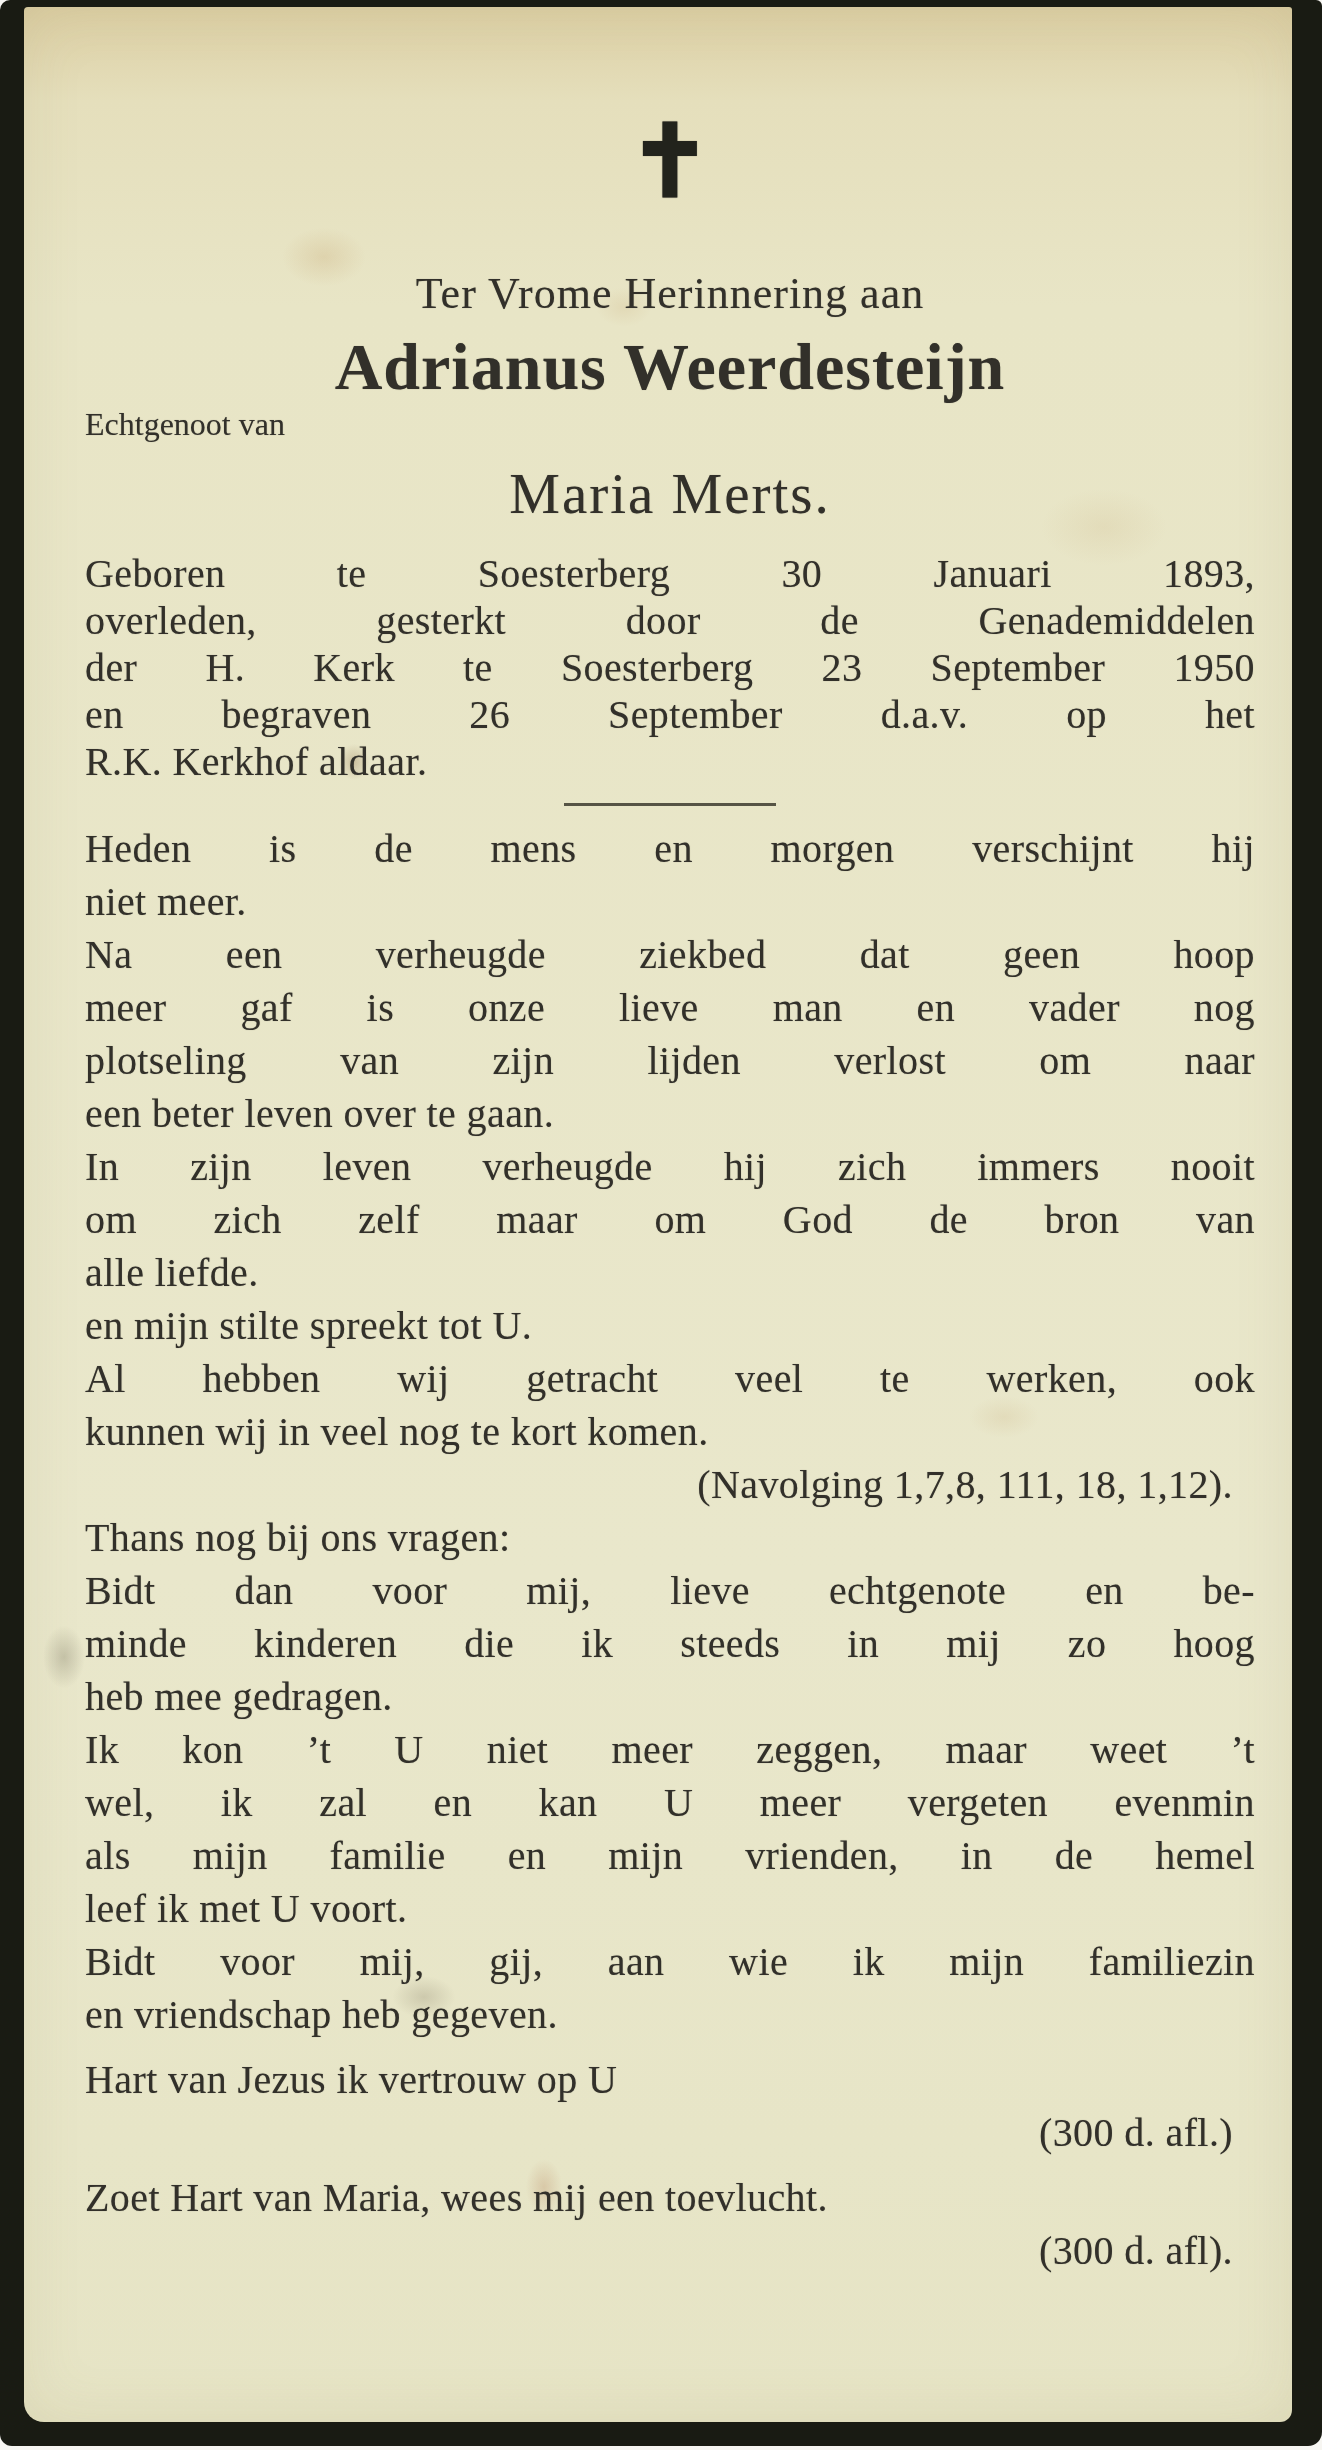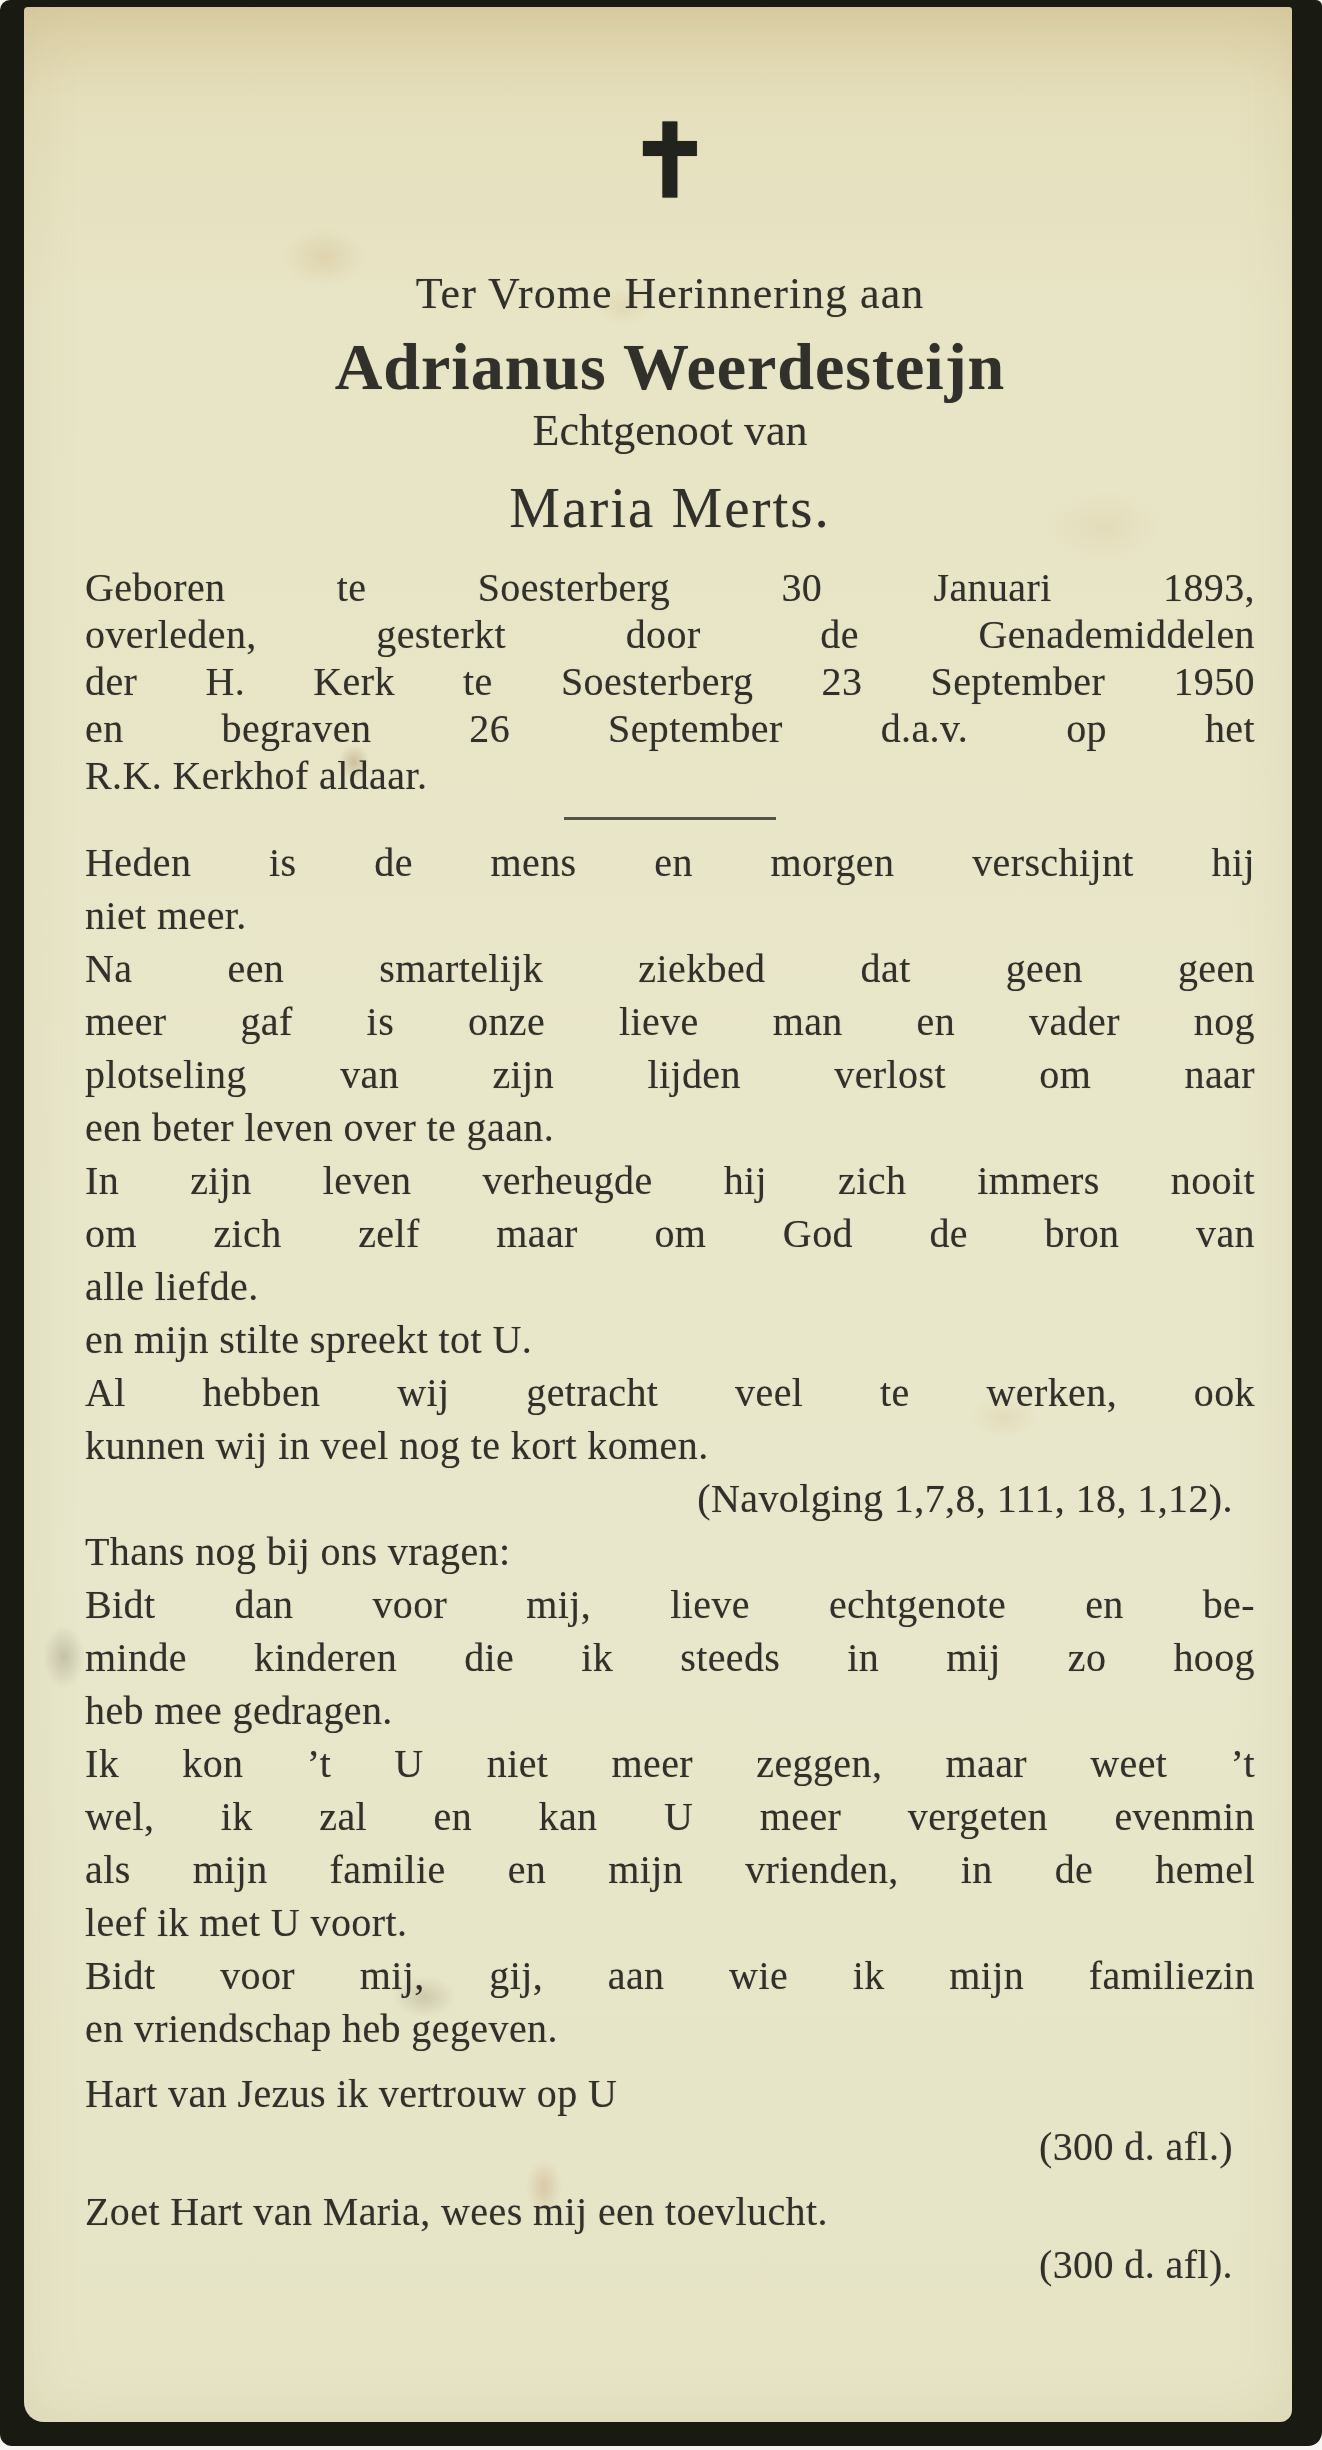--- a/index.html
+++ b/index.html
@@ -60,22 +60,22 @@
   .deceased-name{
     margin-top:10px;
     text-align:center;
     font-size:66px;
     line-height:1.12;
     font-weight:bold;
     letter-spacing:1px;
   }
   .relation-line{
     margin-top:2px;
-    text-align:center;
-    font-size:44px;
+    text-align:left;
+    font-size:32px;
     line-height:1.15;
   }
   .spouse-name{
     margin-top:20px;
     text-align:center;
     font-size:57px;
     line-height:1.12;
     letter-spacing:2px;
   }
   .vitals{
@@ -137,21 +137,21 @@
       <span class="line align-justify">en begraven 26 September d.a.v. op het</span>
       <span class="line align-left">R.K. Kerkhof aldaar.</span>
     </div>
 
   <div class="divider"></div>
 
   <div class="prayer">
 
   <span class="line align-justify">Heden is de mens en morgen verschijnt hij</span>
       <span class="line align-left">niet meer.</span>
-      <span class="line align-justify">Na een smartelijk ziekbed dat geen geen</span>
+      <span class="line align-justify">Na een verheugde ziekbed dat geen hoop</span>
       <span class="line align-justify">meer gaf is onze lieve man en vader nog</span>
       <span class="line align-justify">plotseling van zijn lijden verlost om naar</span>
       <span class="line align-left">een beter leven over te gaan.</span>
       <span class="line align-justify">In zijn leven verheugde hij zich immers nooit</span>
       <span class="line align-justify">om zich zelf maar om God de bron van</span>
       <span class="line align-left">alle liefde.</span>
       <span class="line align-left">en mijn stilte spreekt tot U.</span>
       <span class="line align-justify">Al hebben wij getracht veel te werken, ook</span>
       <span class="line align-left">kunnen wij in veel nog te kort komen.</span>
       <span class="line align-right">(Navolging 1,7,8, 111, 18, 1,12).</span>

